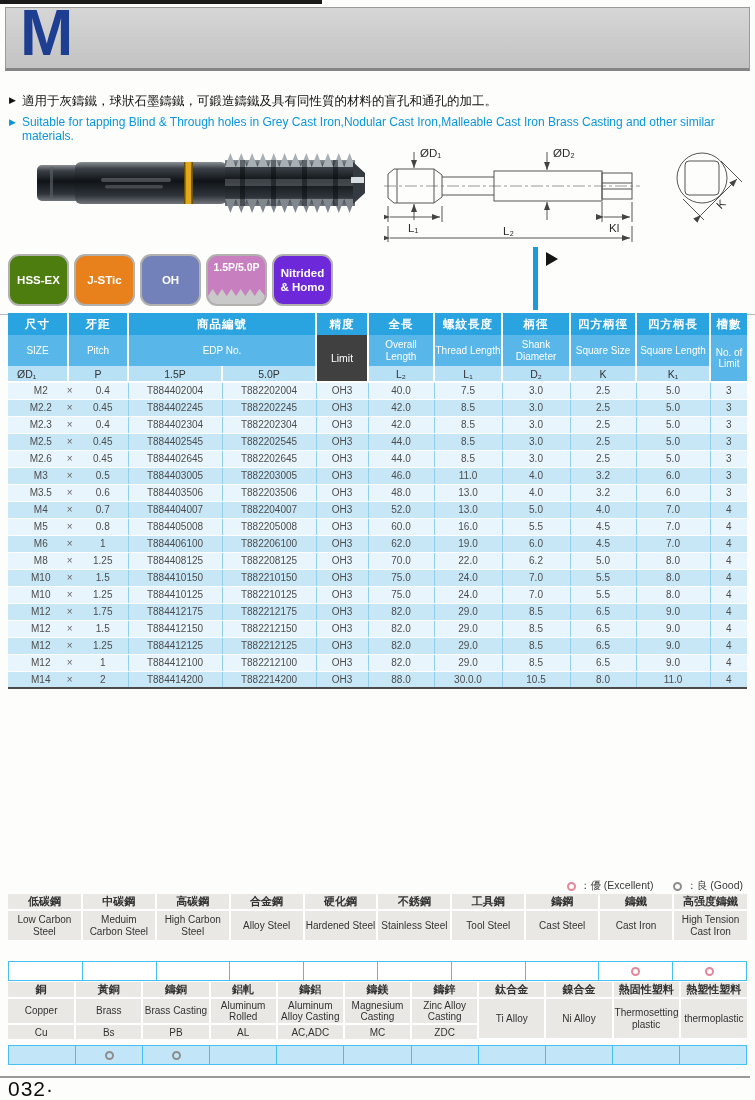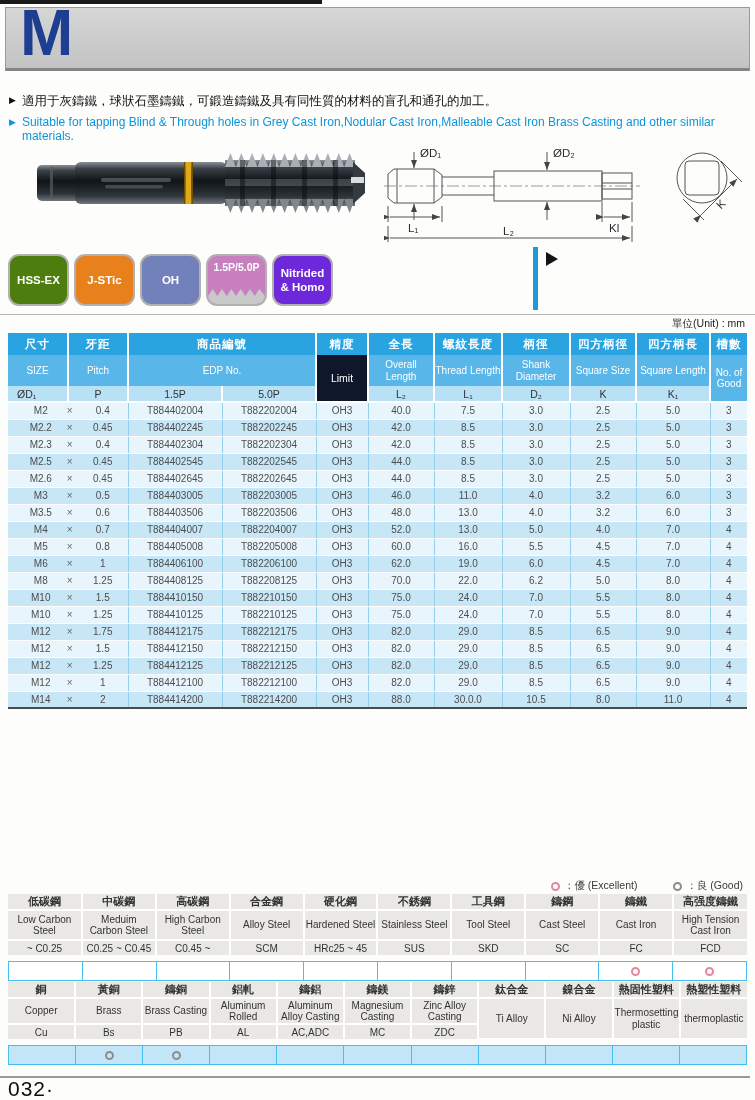--- a/index.html
+++ b/index.html
@@ -40,42 +40,42 @@
   .badge-label { line-height:1.25; }
 
   .blue-bar { position:absolute; left:533px; top:247px; width:5px; height:63px; background:#1d9ad8; }
   .bar-arrow { position:absolute; left:546px; top:252px; width:0; height:0;
                border-left:12px solid #151515; border-top:7px solid transparent; border-bottom:7px solid transparent; }
 
   .divider { position:absolute; left:0; top:314px; width:755px; height:1px; background:#b7b7b7; }
   .unit { position:absolute; right:10px; top:317px; font-size:10.5px; color:#222; }
 
   
-  .spec { position:absolute; left:8px; top:333px; width:739px; border-collapse:collapse; table-layout:fixed;
+  .spec { position:absolute; left:8px; top:313px; width:739px; border-collapse:collapse; table-layout:fixed;
           border-bottom:2px solid #4a4a4a;border-radius:26px; }
   .spec th { font-weight:normal; color:#fff; padding:0; border-right:2px solid #fff; }
   .spec th.last { border-right:none; }
   .spec tr.h1 th { background:#29a4e1; height:22px; font-size:11.5px; font-weight:bold; letter-spacing:1px; }
   .spec tr.h2 th { background:#58b6e9; height:31px; font-size:10px; line-height:1.15; }
-  .spec tr.h2 th.vivid { background:#0f172a; font-size:10.5px;margin-left:26px; }
+  .spec tr.h2 th.vivid { background:#404040; font-size:10.5px;margin-left:26px; }
   .spec tr.h3 th { background:#b9e1f6; color:#333; height:16px; font-size:10.5px; }
   .spec tr.h3 th.al { text-align:left; padding-left:9px; }
   .spec tr.h3 th, .spec th.vivid, .spec th.flute { border-bottom:2px solid #fff; }
   .spec td { height:17px; font-size:10px; color:#4d4d4d; text-align:center;
              border-right:1px solid #93cfed; border-bottom:1px solid #fdfdfd; padding:0; }
   .spec td:last-child { border-right:none; }
   .spec tr.odd td { background:#e9f5fc; }
   .spec tr.even td { background:#c7e7f7; }
   .sizecell { text-align:left; }
   .sizecell .sz { display:inline-block; width:44px; padding-left:12px; }
   .sizecell .xx { display:inline-block; width:26px; text-align:center; color:#666; }
   .sizecell .pt { display:inline-block; width:40px; text-align:center; }
 
   
-  .legend { position:absolute; right:12px; top:879px; display:flex; gap:36px; font-size:10.5px; color:#3a3a3a; align-items:center; }
+  .legend { position:absolute; right:12px; top:879px; display:flex; gap:20px; font-size:10.5px; color:#3a3a3a; align-items:center; }
   .legend .item { display:flex; align-items:center; gap:4px; }
   .circ { display:inline-block; width:9px; height:9px; border-radius:50%; border:2px solid; background:transparent; }
   .circ.exc { border-color:#e2879c; }
   .circ.good { border-color:#8d8d8d; }
 
   
   .mat { border-collapse:collapse; table-layout:fixed; width:739px; position:absolute; left:8px; }
   .mat td { border:2px solid #fff; background:#e9e8e5; text-align:center; color:#333; padding:0 1px; }
   .mat td:first-child { border-left:none; } .mat td:last-child { border-right:none; }
   .mat tr:first-child td { border-top:none;text-align:center; } .mat tr:last-child td { border-bottom:none; }
@@ -254,21 +254,21 @@
       <tr class="h2">
         <th>SIZE</th>
         <th>Pitch</th>
         <th colspan="2">EDP No.</th>
         <th rowspan="2" class="vivid">Limit</th>
         <th>Overall Length</th>
         <th>Thread Length</th>
         <th>Shank Diameter</th>
         <th>Square Size</th>
         <th>Square Length</th>
-        <th rowspan="2" class="last flute">No. of Good</th>
+        <th rowspan="2" class="last flute">No. of Limit</th>
       </tr>
       <tr class="h3">
         <th class="al">ØD₁</th>
         <th>P</th>
         <th>1.5P</th>
         <th>5.0P</th>
         <th>L₂</th>
         <th>L₁</th>
         <th>D₂</th>
         <th>K</th>
@@ -524,32 +524,20 @@
           <td class="men">Low Carbon Steel</td>
           <td class="men">Meduim Carbon Steel</td>
           <td class="men">High Carbon Steel</td>
           <td class="men">Alloy Steel</td>
           <td class="men">Hardened Steel</td>
           <td class="men">Stainless Steel</td>
           <td class="men">Tool Steel</td>
           <td class="men">Cast Steel</td>
           <td class="men">Cast Iron</td>
           <td class="men">High Tension Cast Iron</td>
-        </tr>
-        <tr>
-          <td class="mcode">~ C0.25</td>
-          <td class="mcode">C0.25 ~ C0.45</td>
-          <td class="mcode">C0.45 ~</td>
-          <td class="mcode">SCM</td>
-          <td class="mcode">HRc25 ~ 45</td>
-          <td class="mcode">SUS</td>
-          <td class="mcode">SKD</td>
-          <td class="mcode">SC</td>
-          <td class="mcode">FC</td>
-          <td class="mcode">FCD</td>
         </tr>
       </tbody>
     </table>
   <div class="rating r1" id="rate1">
       <div class="rcell"></div>
       <div class="rcell"></div>
       <div class="rcell"></div>
       <div class="rcell"></div>
       <div class="rcell"></div>
       <div class="rcell"></div>

